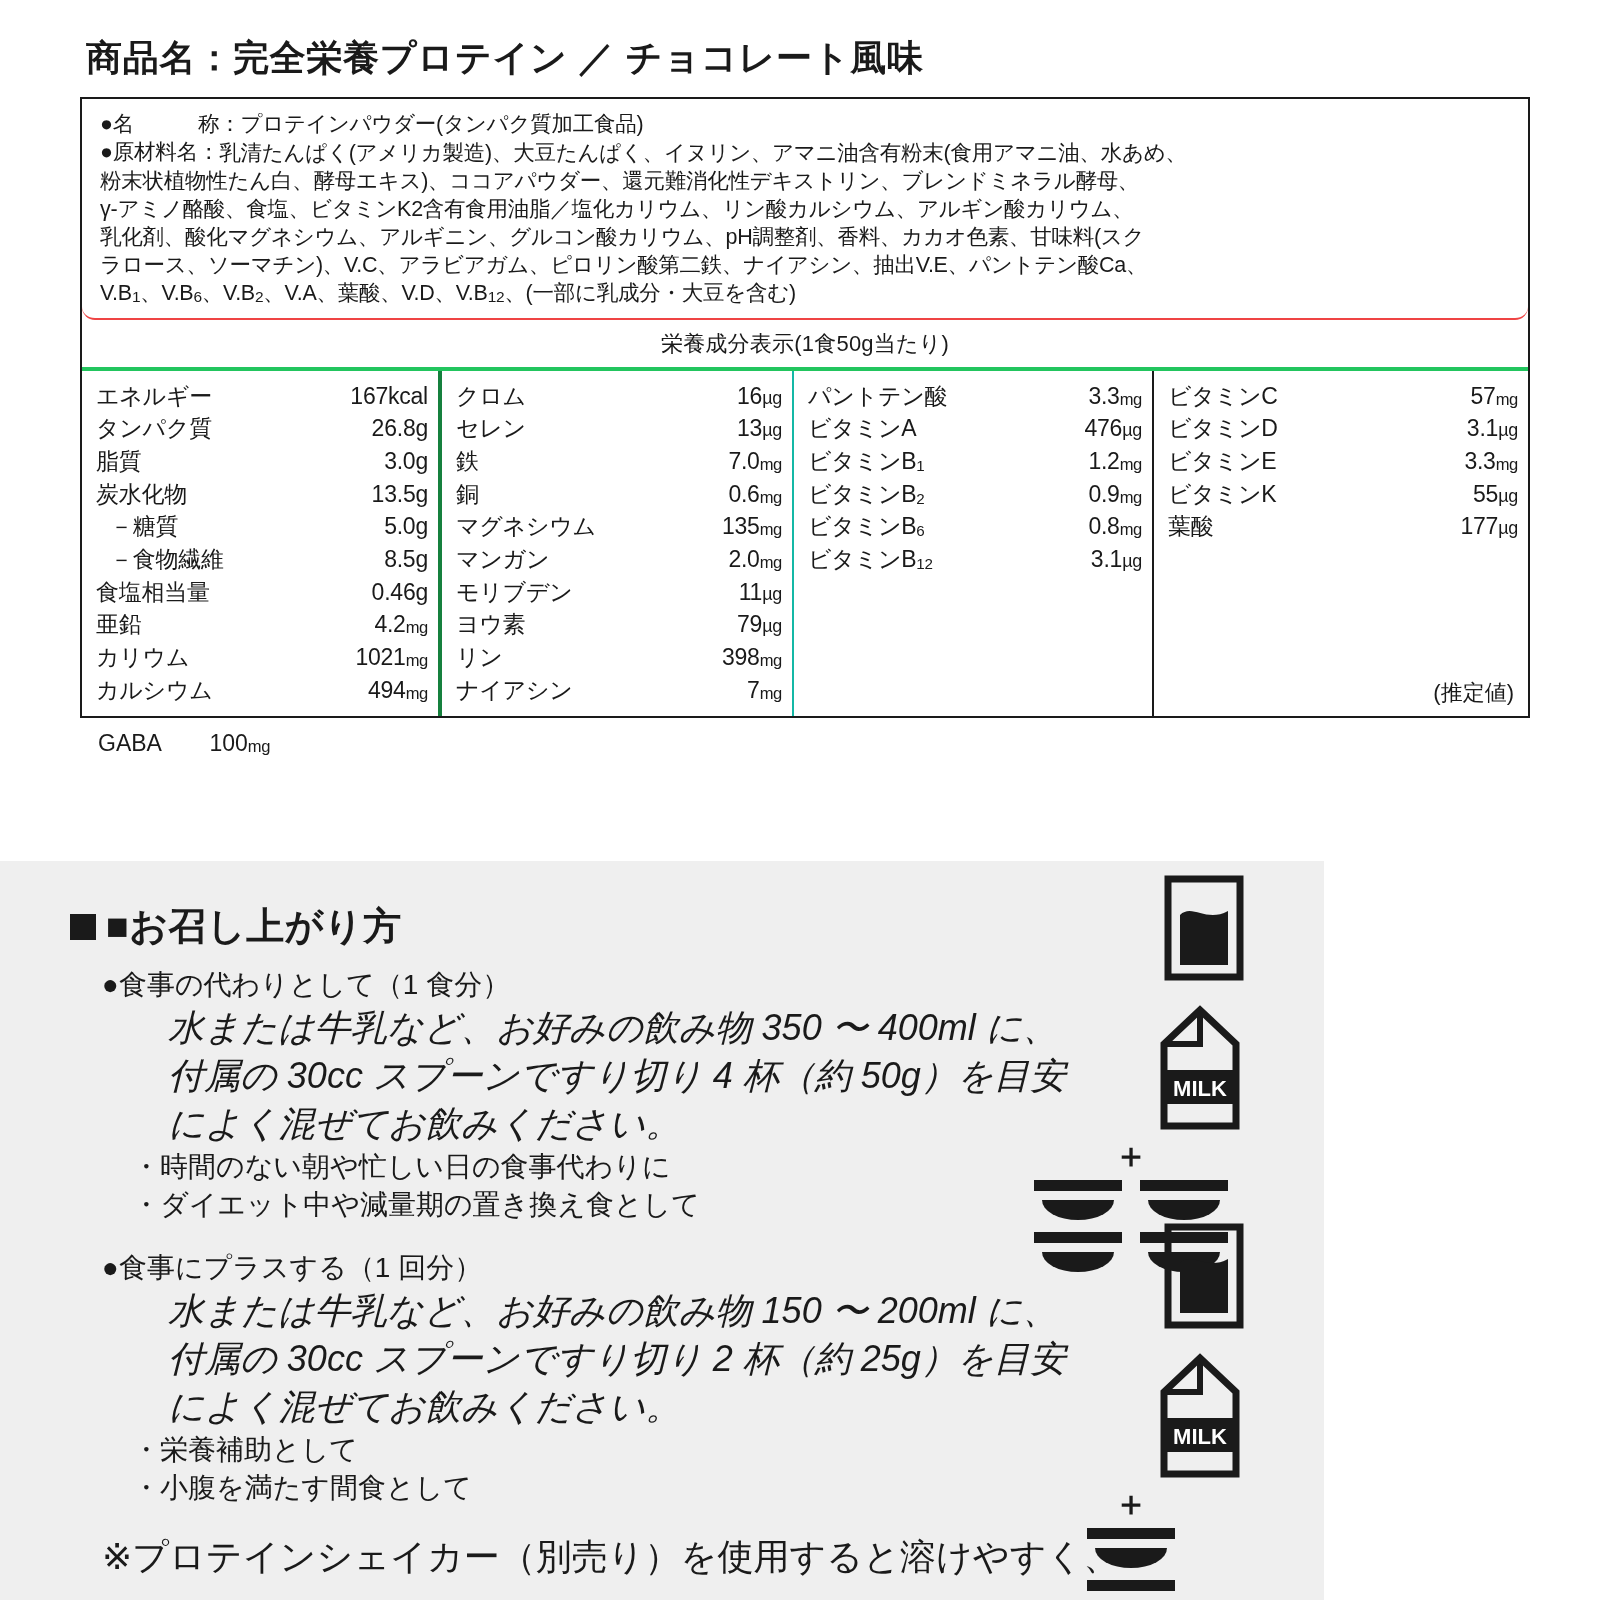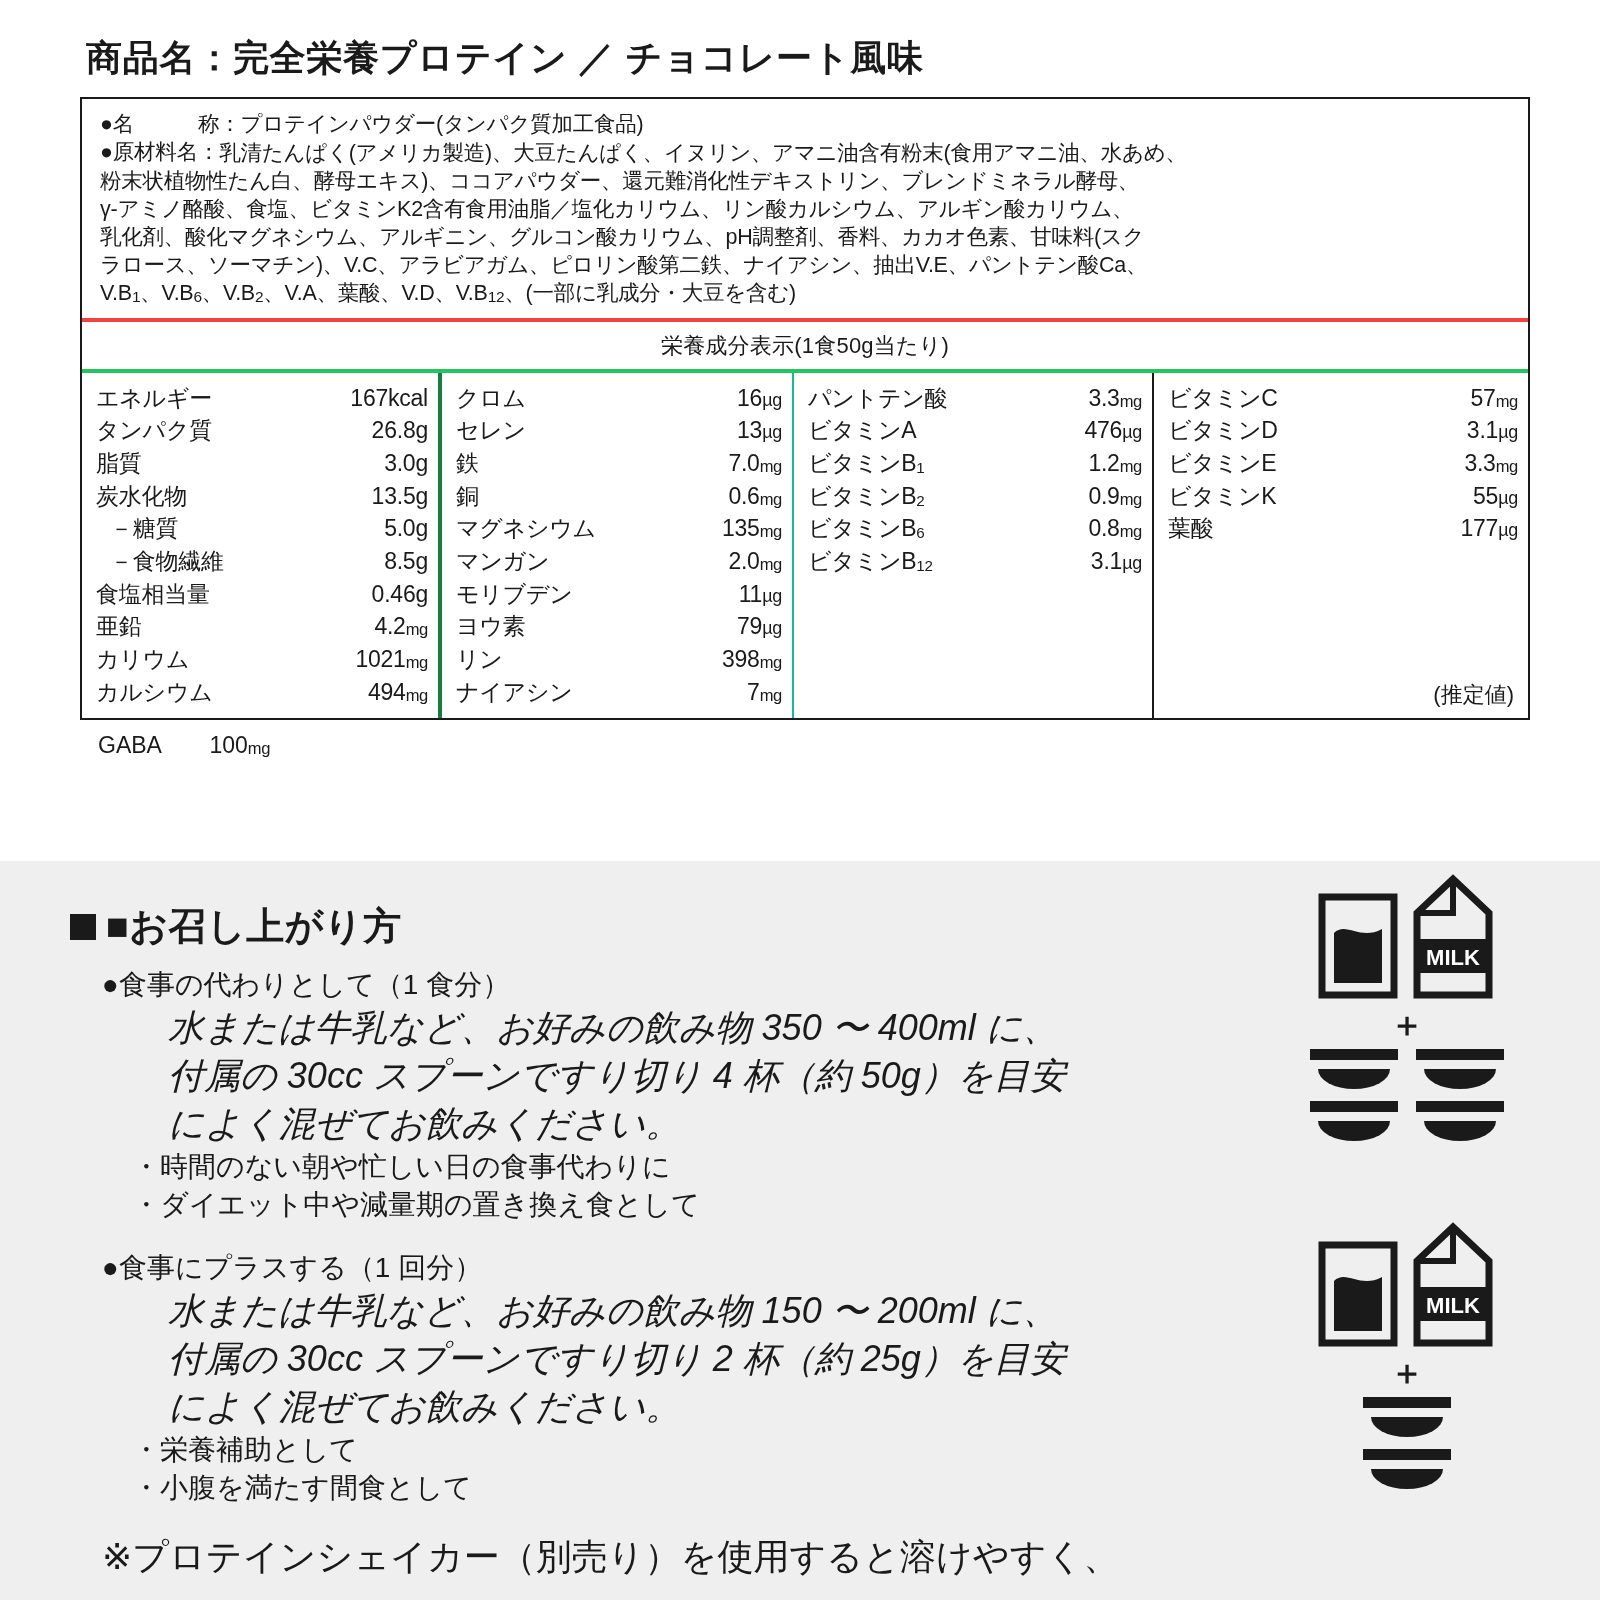--- a/index.html
+++ b/index.html
@@ -31,21 +31,22 @@
   }
 
   .label-box {
     border: 2px solid #1a1a1a;
     box-sizing: border-box;
   }
 
   
   .name-block {
     padding: 12px 14px 10px 18px;
-    border-bottom: 4px solid #ef4444;
+    border-bottom: 2px solid #ef4444;
+    border-radius: 13px;
   }
   .name-row {
     display: flex;
     font-size: 21.5px;
     line-height: 1.30;
     letter-spacing: -0.01em;
   }
   .name-row .bullet-label {
     white-space: pre;
     flex: 0 0 auto;
@@ -123,21 +124,21 @@
     font-size: 23px;
     padding: 12px 0 0 18px;
     letter-spacing: 0.0em;
   }
 
   
   .usage-section {
     position: absolute;
     left: 0;
     top: 861px;
-    width: 1600px;
+    width: 1324px;
     height: 739px;
     background: #efefef;
     box-sizing: border-box;
     padding: 40px 60px 4px 70px;
   }
   .usage-title {
     font-size: 38px;
     font-weight: bold;
     letter-spacing: 0.01em;
     margin: 0 0 14px 0;
@@ -197,21 +198,21 @@
   .icon-group.g1 { right: 78px; top: 12px; }
   .icon-group.g2 { right: 78px; top: 360px; }
   .plus-sign {
     text-align: center;
     font-size: 34px;
     font-weight: bold;
     line-height: 1;
     margin: 6px 0 6px 0;
     color: #1a1a1a;
   }
-  .drinks-row { display: flex; justify-content: center; align-items: flex-end; gap: 7px; }
+  .drinks-row { display: flex; justify-content: center; align-items: flex-end; gap: 21px; flex-direction: column; }
   .spoons-row { display: flex; justify-content: center; align-items: flex-start; gap: 14px; }
 </style>
 </head>
 <body>
 
 <div class="label-section">
 
   <div class="product-title">商品名：完全栄養プロテイン ／ チョコレート風味</div>
 
   <div class="label-box">

